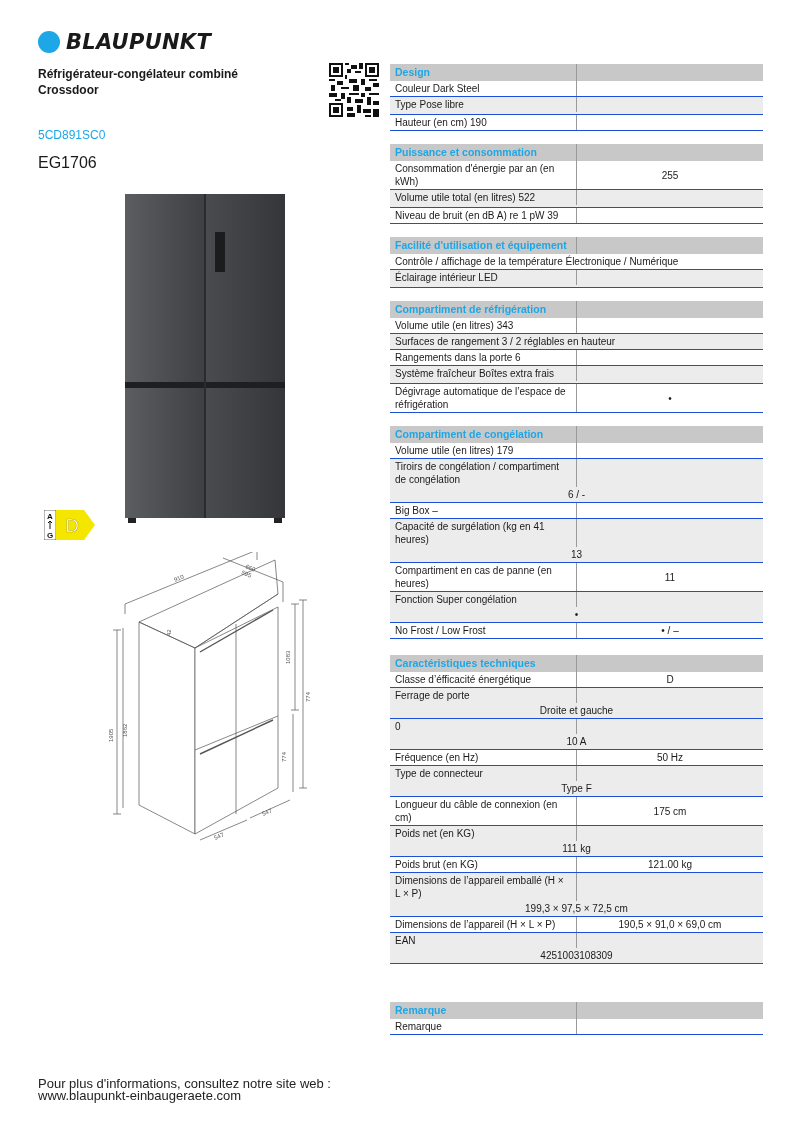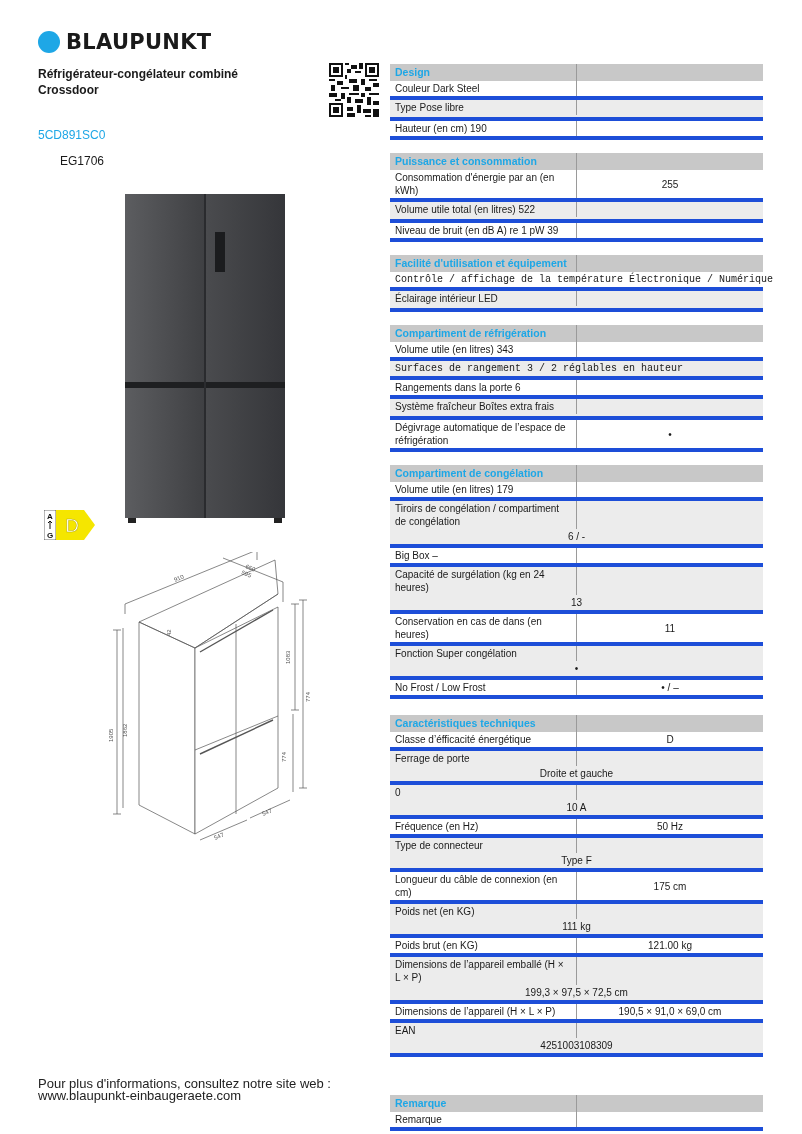--- a/index.html
+++ b/index.html
@@ -3,37 +3,37 @@
   <meta charset="utf-8">
   <style>
     * { box-sizing: border-box; margin: 0; padding: 0; }
     body {
       width: 802px; height: 1134px; background: #ffffff;
       font-family: "Liberation Sans", sans-serif;
       color: #1a1a1a; position: relative; overflow: hidden;
     }
     .logo { position: absolute; left: 38px; top: 30px; display: flex; align-items: center; }
     .logo-dot { width: 22px; height: 22px; border-radius: 50%; background: #1ea7e6; margin-right: 6px; }
-    .logo-text { font-family: "DejaVu Sans", sans-serif; font-weight: bold; font-size: 21px; letter-spacing: 0.3px; color: #1a1a1a; }
+    .logo-text { font-family: "DejaVu Sans", sans-serif; font-weight: bold; font-style: italic; font-size: 21px; letter-spacing: 0.3px; color: #1a1a1a; }
     .product-title { position: absolute; left: 38px; top: 66px; font-weight: bold; font-size: 12px; line-height: 16px; width: 260px; }
     .model { position: absolute; left: 38px; top: 128px; font-size: 12px; color: #1ea7e6; }
-    .ref { position: absolute; left: 38px; top: 154px; font-size: 12px; margin-left: 22px; }
+    .ref { position: absolute; left: 38px; top: 154px; font-size: 16px; }
     .qr { position: absolute; left: 329px; top: 63px; width: 50px; height: 54px; }
     .fridge { position: absolute; left: 125px; top: 194px; width: 160px; height: 330px; }
     .energy { position: absolute; left: 44px; top: 510px; width: 52px; height: 30px; }
     .drawing { position: absolute; left: 105px; top: 552px; width: 210px; height: 296px; }
     .tables { position: absolute; left: 390px; top: 64px; width: 373px; }
     .section { margin-bottom: 13px; }
-    .row { display: flex; font-size: 10px; line-height: 13px; border-bottom: 4px solid #1d4ed8; }
+    .row { display: flex; font-size: 10px; line-height: 13px; border-bottom: 1px solid #1d4ed8; }
     .row .k { width: 187px; padding: 1px 5px; border-right: 1px solid #9a9a9a; }
     .row .v { flex: 1; padding: 1px 5px; text-align: center; display: flex; align-items: center; justify-content: center; }
     .row.head { background: #c8c8c8; height: 17px; border-bottom: none; }
     .row.head .k { color: #1ea7e6; font-weight: bold; font-size: 10.5px; line-height: 15px; }
     .row.alt { background: #ececec; flex-direction: column; }
-    .row.wide .k { width: auto; flex: 1; border-right: none; white-space: nowrap; font-family: Liberation Mono, monospace; }
+    .row.wide .k { width: auto; flex: 1; border-right: none; white-space: nowrap; }
     .row .k { line-height: 13px; }
     .footer { position: absolute; left: 38px; top: 1078px; font-size: 13px; line-height: 12px; color: #222; }
   </style>
 </head>
 <body>
 
 <div class="logo">
   <div class="logo-dot"></div>
   <div class="logo-text">BLAUPUNKT</div>
 </div>
@@ -245,25 +245,25 @@
       </div>
     <div class="row alt">
         <div class="k">Tiroirs de congélation / compartiment de congélation</div>
         <div class="v">6 / -</div>
       </div>
     <div class="row">
         <div class="k">Big Box –</div>
         <div class="v"></div>
       </div>
     <div class="row alt">
-        <div class="k">Capacité de surgélation (kg en 24 heures)</div>
+        <div class="k">Capacité de surgélation (kg en 41 heures)</div>
         <div class="v">13</div>
       </div>
     <div class="row">
-        <div class="k">Conservation en cas de dans (en heures)</div>
+        <div class="k">Compartiment en cas de panne (en heures)</div>
         <div class="v">11</div>
       </div>
     <div class="row alt">
         <div class="k">Fonction Super congélation</div>
         <div class="v">•</div>
       </div>
     <div class="row">
         <div class="k">No Frost / Low Frost</div>
         <div class="v">• / –</div>
       </div>

